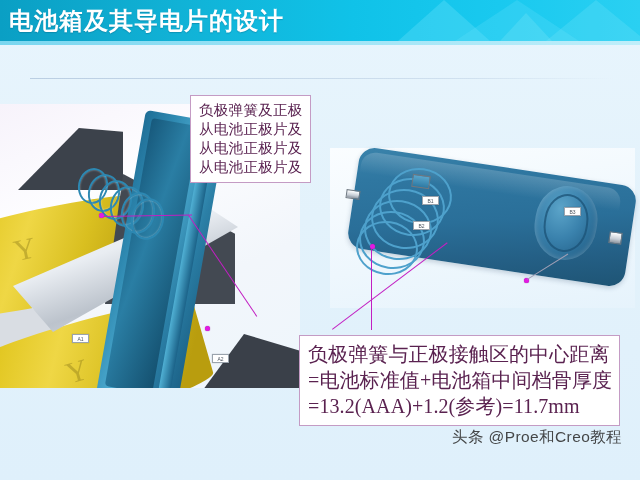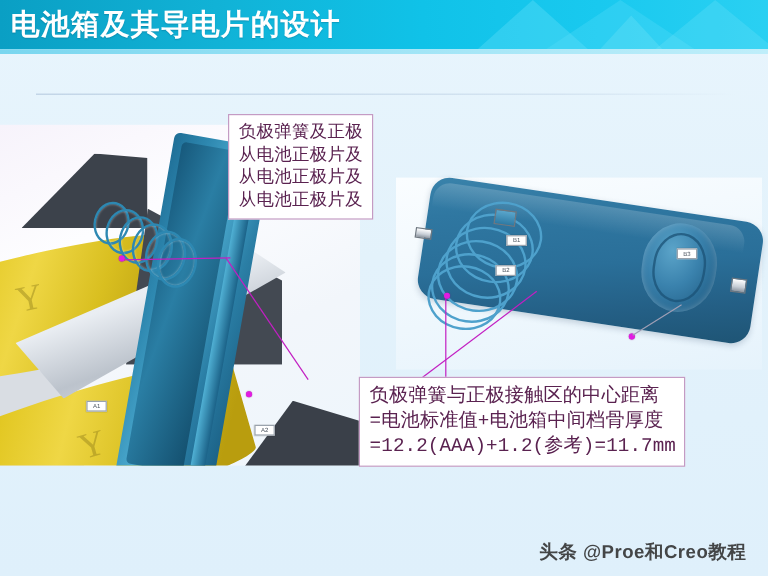--- a/index.html
+++ b/index.html
@@ -190,35 +190,35 @@
     padding:5px 7px 6px 8px;
     font-family:"Liberation Serif", serif;
     color:#5a2250;
     line-height:1.30;
     white-space:nowrap;
   }
   #callout-1 {
     left:190px; top:95px; font-size:14.5px; letter-spacing:.3px;
   }
   #callout-2 {
-    left:299px; top:314px; font-size:16px; letter-spacing:.1px;font-family:Liberation Mono, monospace;
+    left:299px; top:335px; font-size:20px; letter-spacing:.1px;
   }
   .callout div { display:block; }
 
   
   .leader { position:absolute; background:#c21fc2; transform-origin:0 0; height:1.3px; }
   .dot {
     position:absolute; width:5px; height:5px; border-radius:50%;
     background:#e21ce2; box-shadow:0 0 1px #8f108f;
   }
 
   
   #watermark {
-    position:absolute; right:18px; bottom:9px;
-    font-size:15.5px; color:#2f2f2f; font-weight:bold;
+    position:absolute; right:18px; bottom:32px;
+    font-size:15.5px; color:#2f2f2f; font-weight:normal;
     letter-spacing:.4px;
     opacity:.88;
     white-space:nowrap;
   }
 </style>
 </head>
 <body>
 
 <div id="slide">
 
@@ -300,18 +300,18 @@
   <div class="callout" id="callout-1">
     <div>负极弹簧及正极</div>
     <div>从电池正极片及</div>
     <div>从电池正极片及</div>
     <div>从电池正极片及</div>
   </div>
 
   <div class="callout" id="callout-2">
     <div>负极弹簧与正极接触区的中心距离</div>
     <div>=电池标准值+电池箱中间档骨厚度</div>
-    <div>=12.2(AAA)+1.2(参考)=11.7mm</div>
+    <div>=13.2(AAA)+1.2(参考)=11.7mm</div>
   </div>
 
   <div id="watermark">头条 @Proe和Creo教程</div>
 
 </div>
 
 </body></html>

